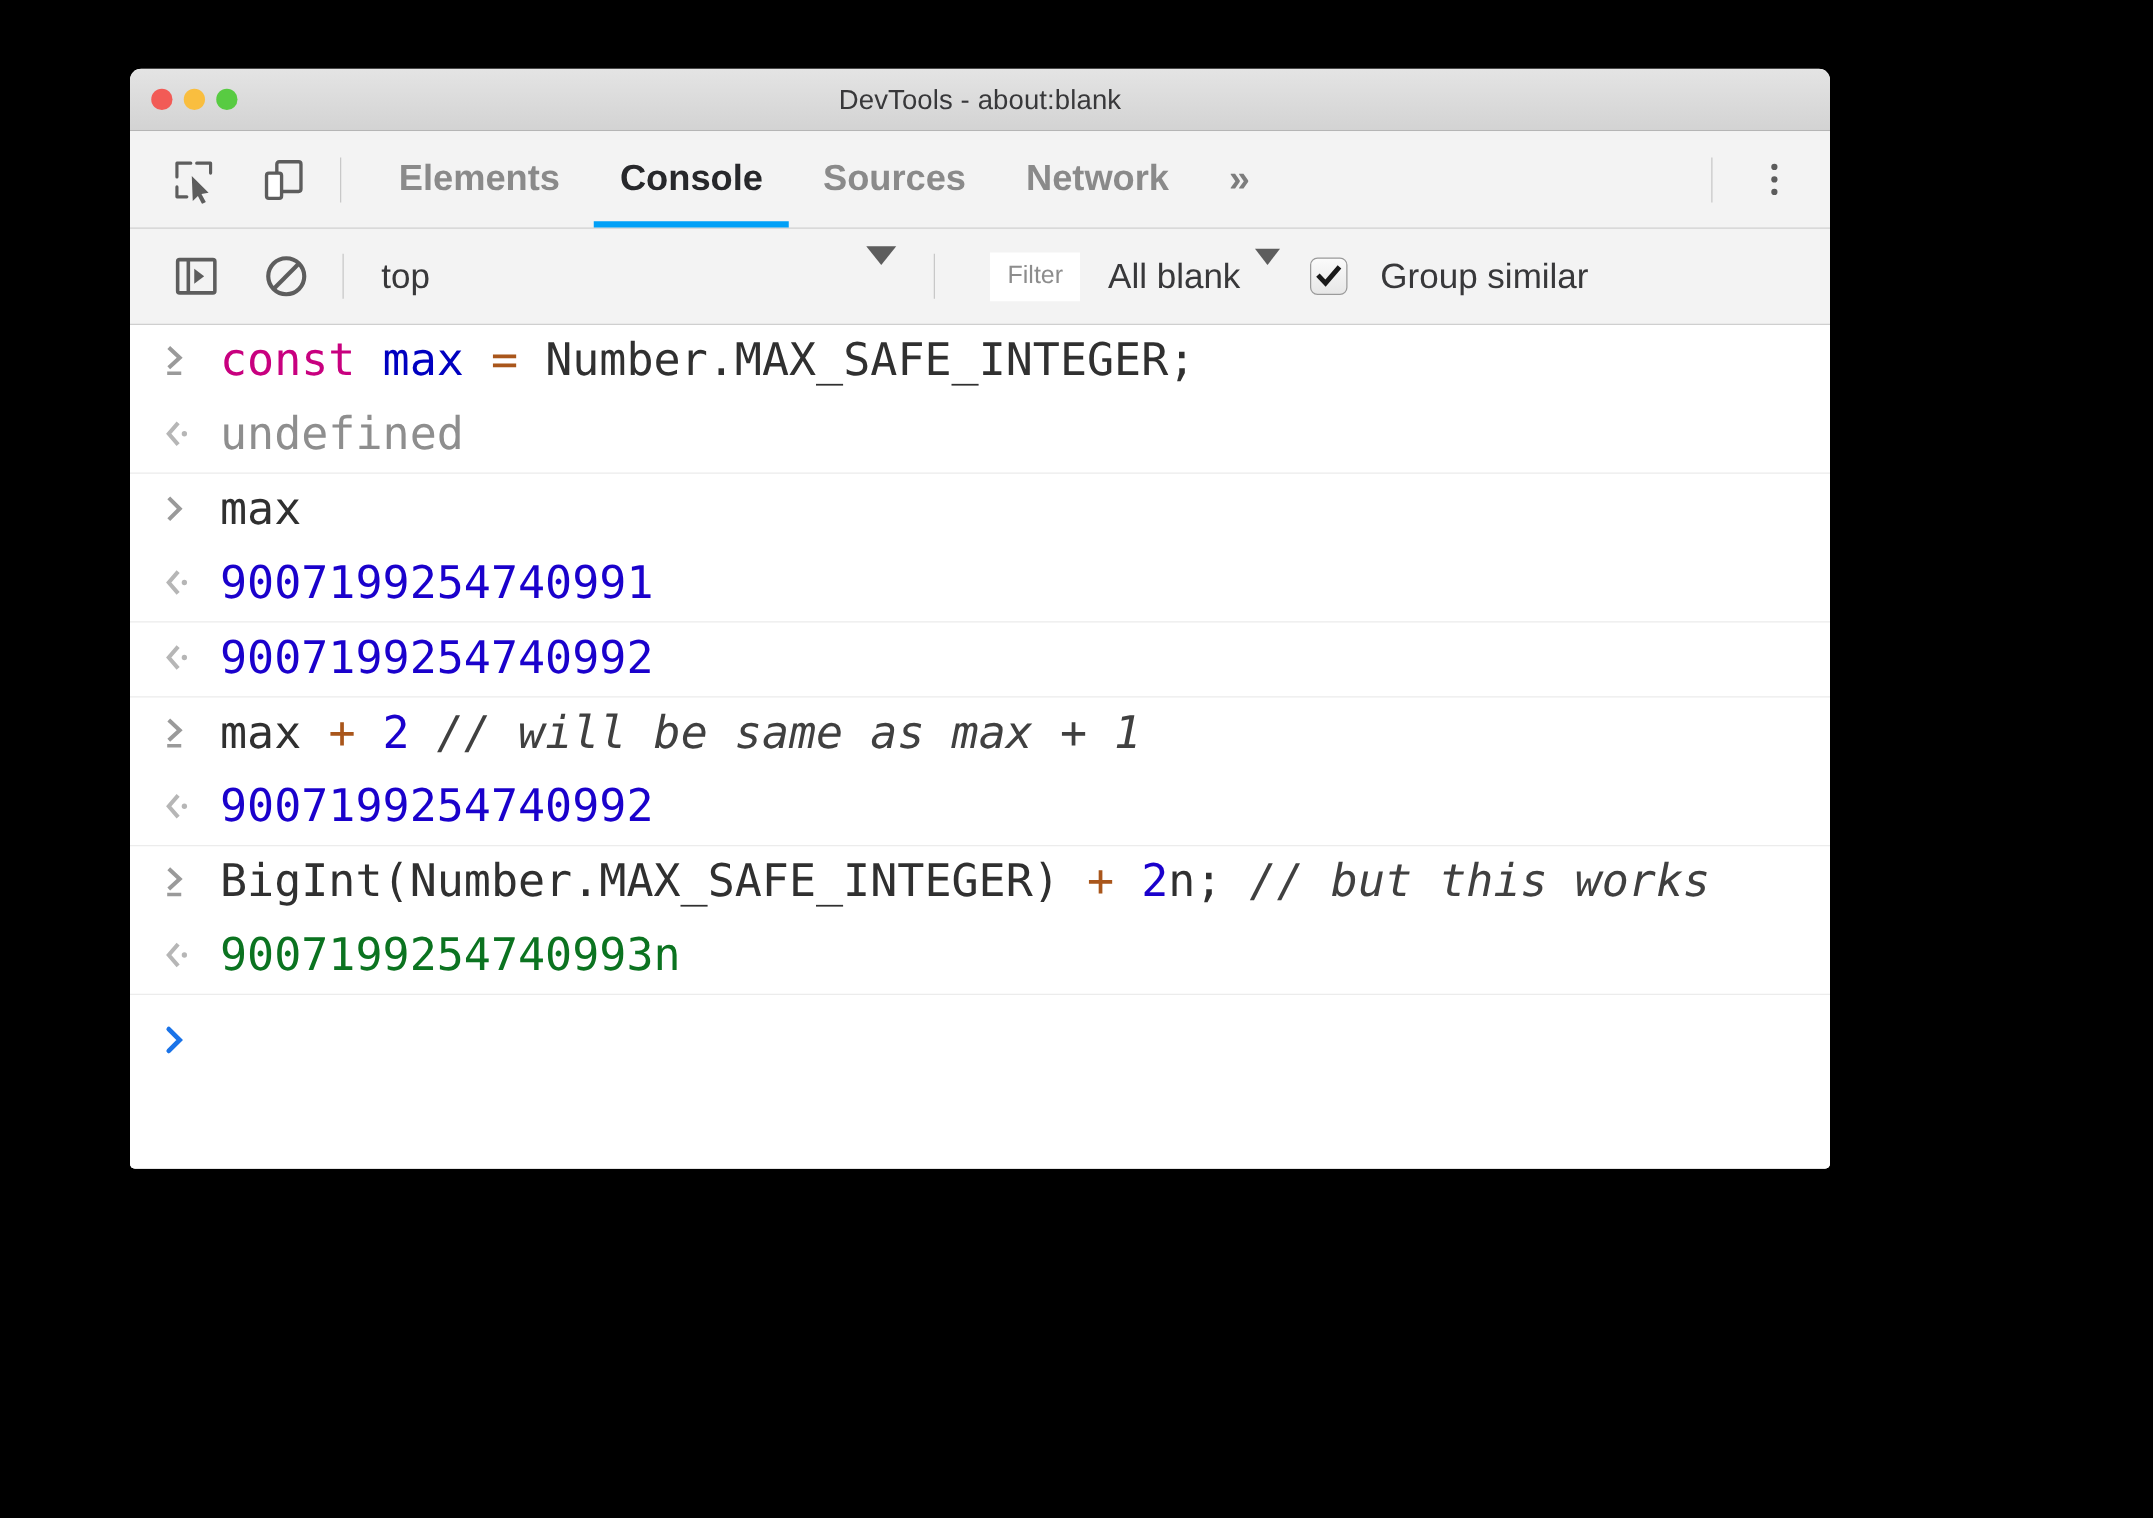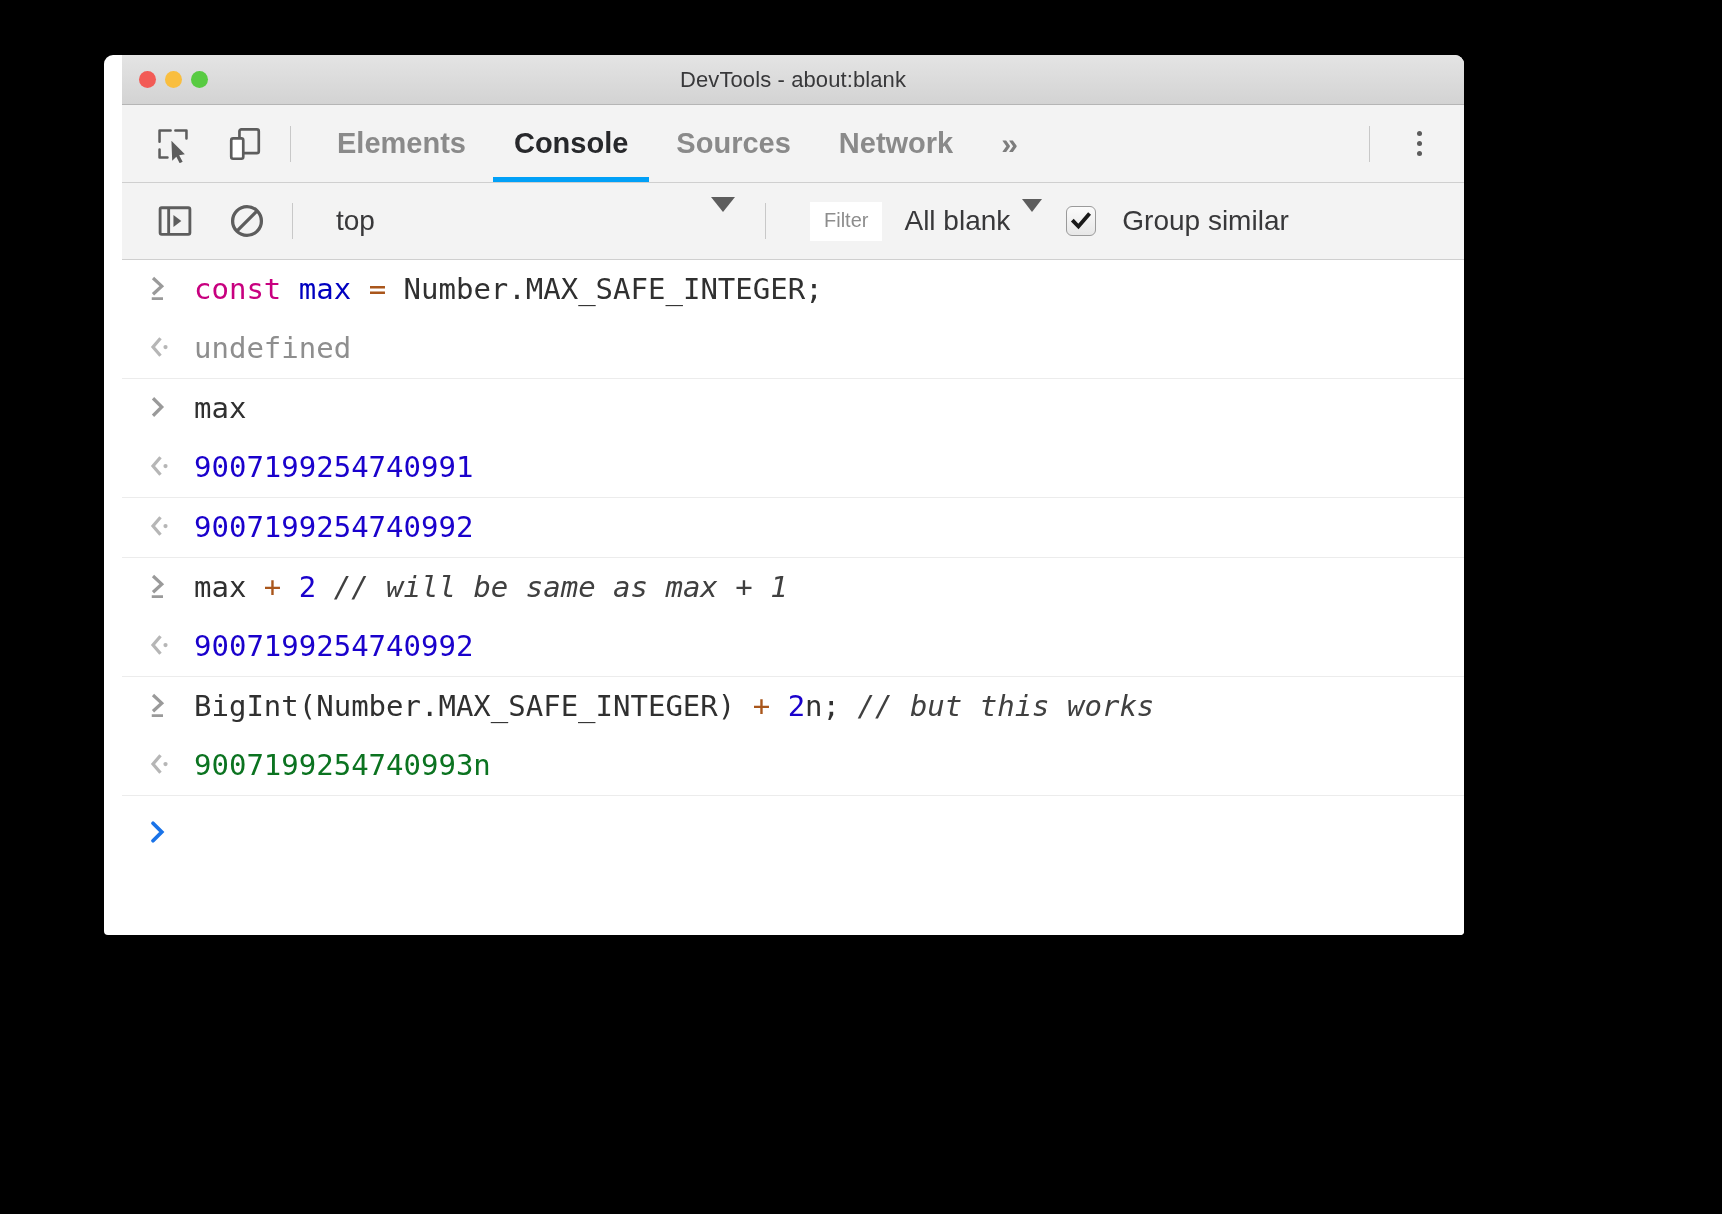--- a/index.html
+++ b/index.html
@@ -13,21 +13,20 @@
 
   
   #window {
     position: absolute;
     left: 104px; top: 55px;
     width: 1360px; height: 880px;
     background: #ffffff;
     border-radius: 9px 9px 4px 4px;
     overflow: hidden;
     box-shadow: 0 2px 10px rgba(0,0,0,.35);
-    padding-left: 18px;
   }
 
   
   #titlebar {
     position: relative;
     height: 50px;
     background: linear-gradient(to bottom, #e4e4e4, #d3d3d3);
     border-bottom: 1px solid #b5b5b5;
     display: flex; align-items: center;
   }
@@ -100,21 +99,21 @@
     display: flex; align-items: center;
   }
   #sidebar-toggle-icon { margin-left: 30px; }
   #clear-console-icon  { margin-left: 26px; }
   #context-select {
     display: flex; align-items: center;
     margin-left: 8px;
     width: 420px;
     cursor: pointer;
   }
-  #context-label { font-size: 28px; color: #38383a; margin-left: 13px; }
+  #context-label { font-size: 28px; color: #38383a; }
   #context-caret { margin-left: auto; margin-right: 8px; }
   .caret {
     width: 0; height: 0;
     border-left: 12px solid transparent;
     border-right: 12px solid transparent;
     border-top: 15px solid #5d5d5d;
   }
   .caret.small {
     border-left-width: 10px; border-right-width: 10px; border-top-width: 13px;
   }
@@ -158,21 +157,21 @@
     padding: 8px 0 9px 0;
     min-height: 55px;
   }
   .gutter {
     width: 72px; flex: none;
     display: flex; justify-content: center;
     padding-top: 5px;
   }
   .code {
     font-family: "DejaVu Sans Mono", monospace;
-    font-size: 29px;
+    font-size: 36px;
     line-height: 42px;
     color: #303030;
     white-space: pre;
     padding-right: 20px;
   }
   .row.result .code { }
   
   .t-kw      { color: #c8007f; }
   .t-var     { color: #0000c0; }
   .t-op      { color: #a9561b; }

